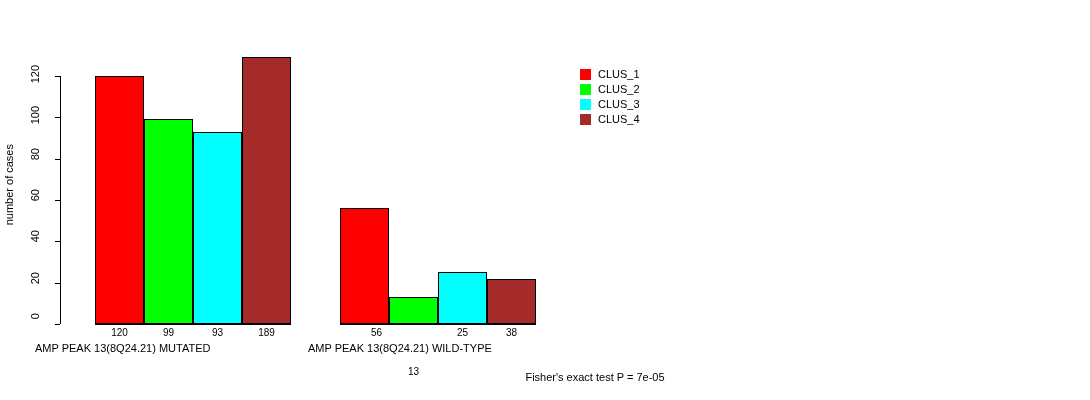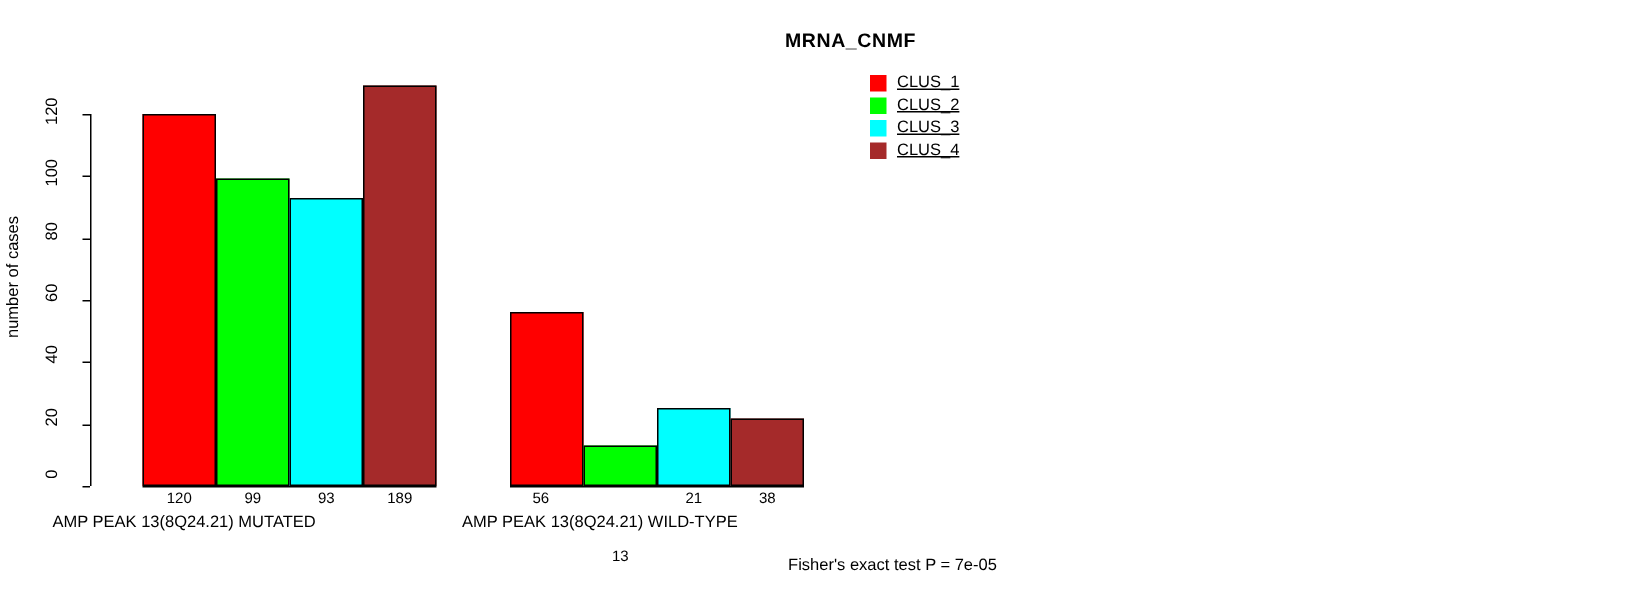--- a/index.html
+++ b/index.html
@@ -125,22 +125,21 @@
     font-size: 11px;
     line-height: 11px;
     text-align: left;
     white-space: nowrap;
   }
 
   
   .legend {
     position: absolute;
     left: 580px;
-    top: 48px;
-    text-decoration: underline;
+    top: 67px;
   }
   .legend-row {
     display: flex;
     align-items: center;
     height: 15px;
   }
   .legend-swatch {
     width: 11px;
     height: 11px;
     flex: 0 0 11px;
@@ -163,23 +162,20 @@
     white-space: nowrap;
     padding-left: 28px;
   }
   .footnote > span { position: relative; left: 22px; }
 </style>
 </head>
 <body>
 
 <div id="chart-root">
 
-  <div class="chart-title">
-    <span>MRNA_CNMF</span>
-  </div>
 
   <div class="y-axis-title-wrap">
     <span>number of cases</span>
   </div>
 
   <div class="plot-area">
     <div class="y-axis-line"></div>
     <div id="y-ticks">
         <div class="y-tick" style="top: 279px;"></div>
         <div class="y-tick-label" style="top: 268px;">0</div>
@@ -210,23 +206,23 @@
           <div class="bar" title="CLUS_3: 25" style="left: 98px; width: 49px; height: 51.6667px; background: rgb(0, 255, 255);"></div>
           <div class="bar" title="CLUS_4: 22" style="left: 147px; width: 49px; height: 45.4667px; background: rgb(165, 42, 42);"></div>
           <div class="group-baseline" style="left: 0px; width: 196px;"></div>
         </div>
       </div>
     <div id="bar-labels-layer">
         <div class="bar-value-label" style="left: 35px; width: 49px;">120</div>
         <div class="bar-value-label" style="left: 84px; width: 49px;">99</div>
         <div class="bar-value-label" style="left: 133px; width: 49px;">93</div>
         <div class="bar-value-label" style="left: 182px; width: 49px;">189</div>
-        <div class="bar-value-label" style="left: 276px; width: 49px;">56</div>
+        <div class="bar-value-label" style="left: 292px; width: 49px;">56</div>
         <div class="bar-value-label" style="left: 329px; width: 49px; margin-top: 39px;">13</div>
-        <div class="bar-value-label" style="left: 378px; width: 49px;">21</div>
+        <div class="bar-value-label" style="left: 378px; width: 49px;">25</div>
         <div class="bar-value-label" style="left: 427px; width: 49px;">38</div>
       </div>
     <div id="group-labels-layer">
         <div class="group-label" style="left: -25px; width: 316px;">AMP PEAK 13(8Q24.21) MUTATED</div>
         <div class="group-label" style="left: 220px; width: 316px; margin-left: 28px;">AMP PEAK 13(8Q24.21) WILD-TYPE</div>
       </div>
   </div>
 
   <div class="legend">
     <div id="legend-rows">

